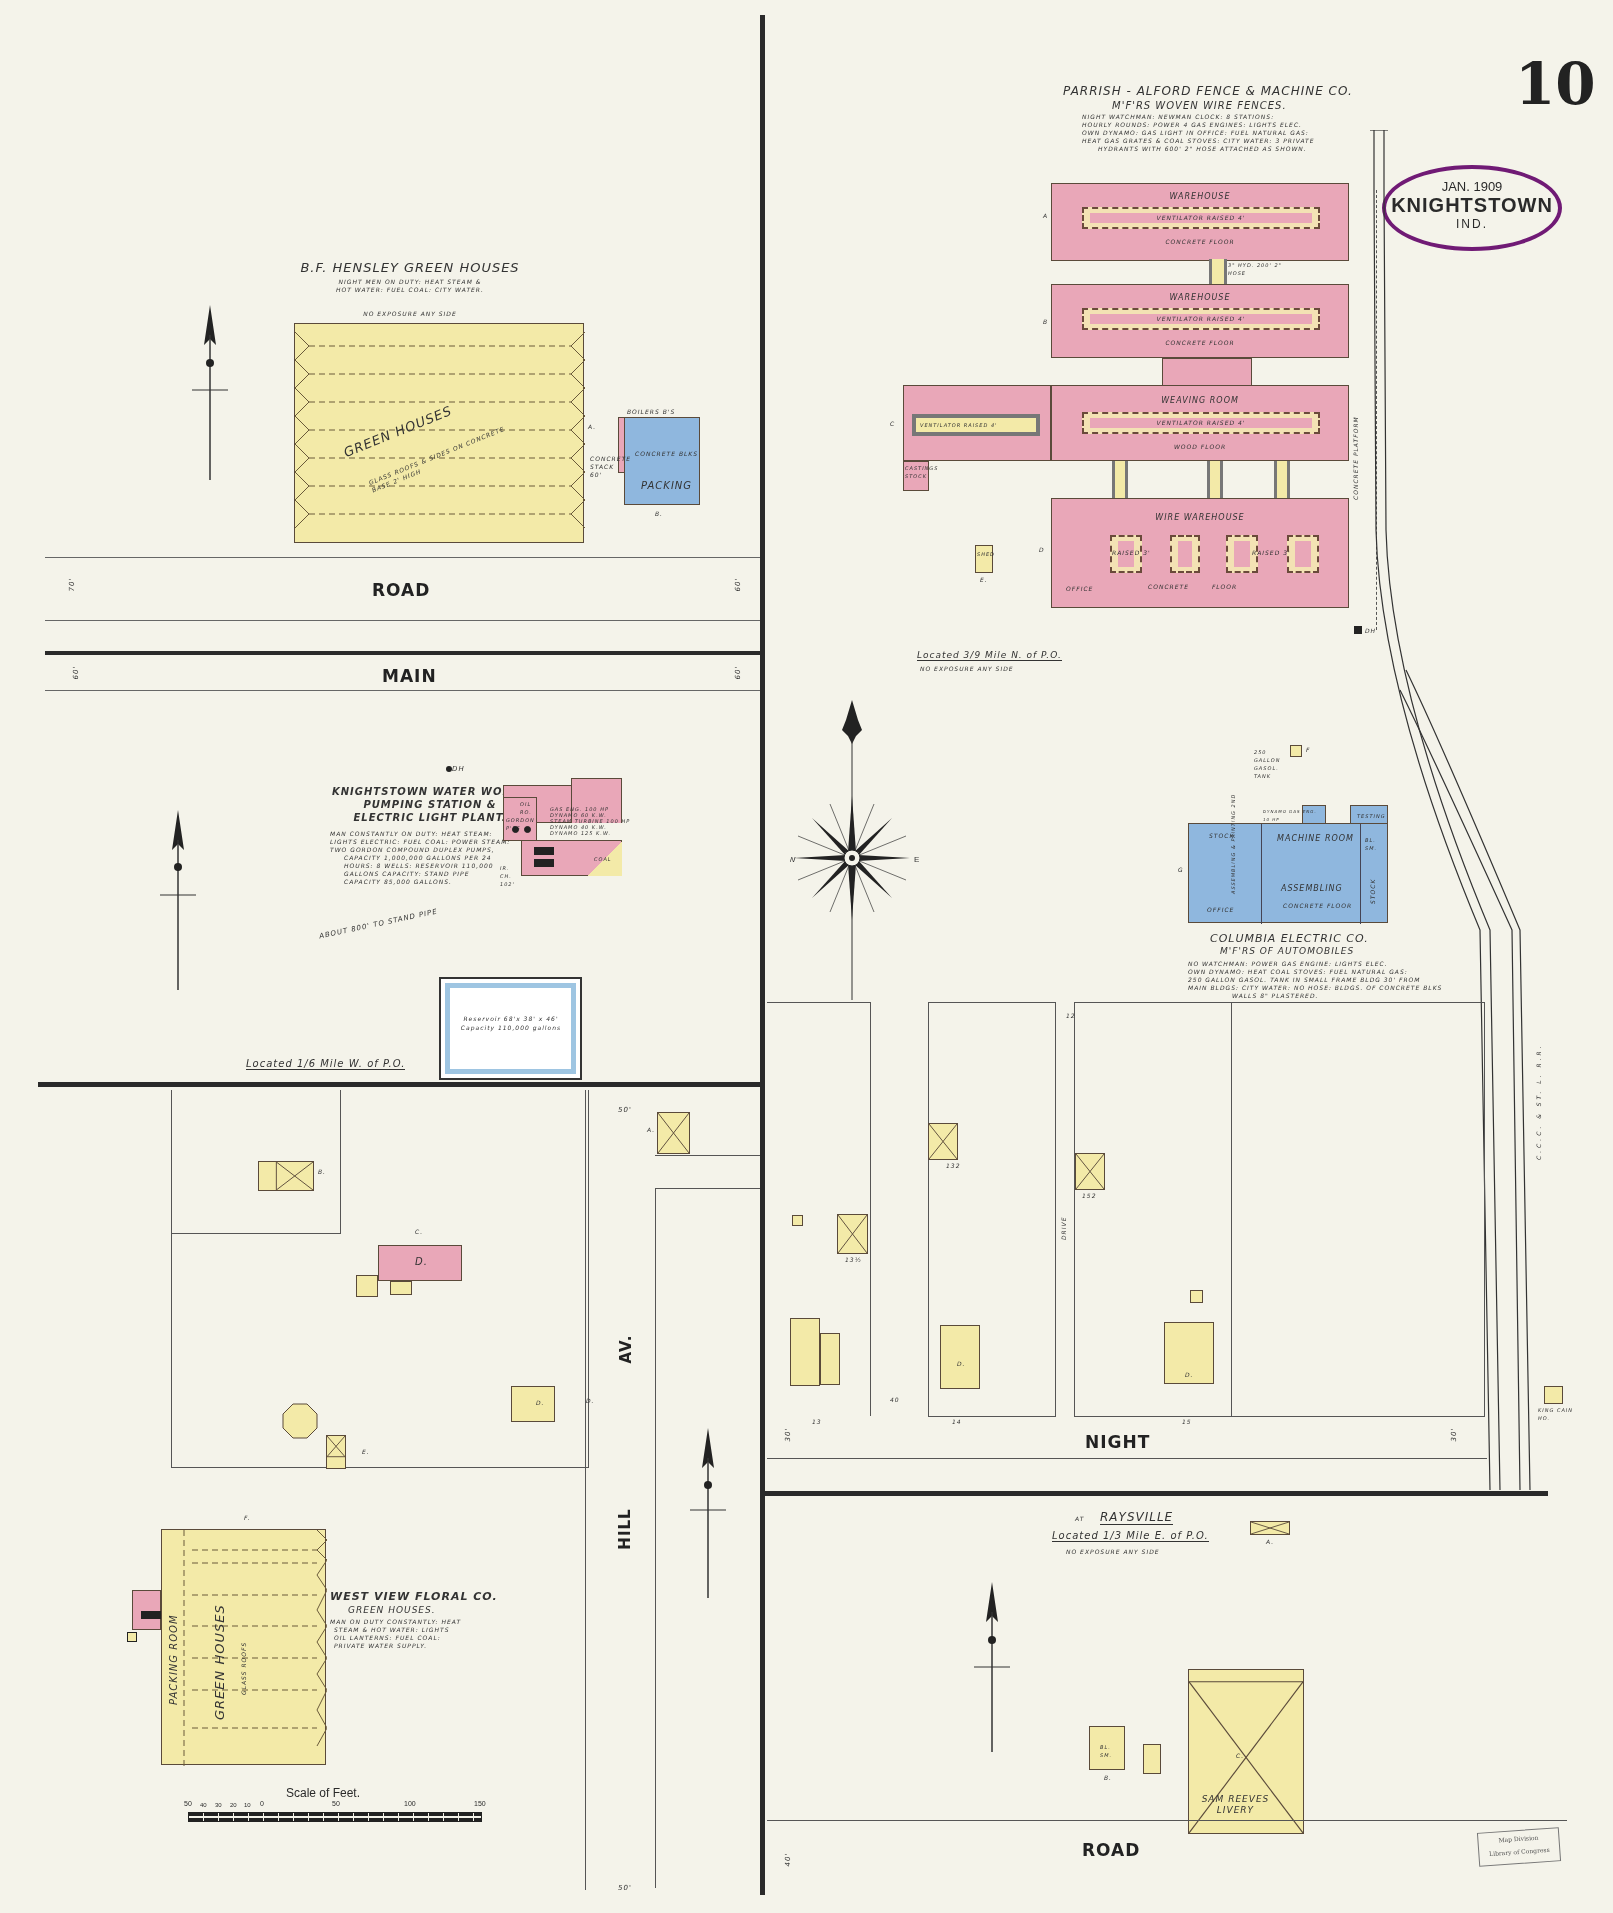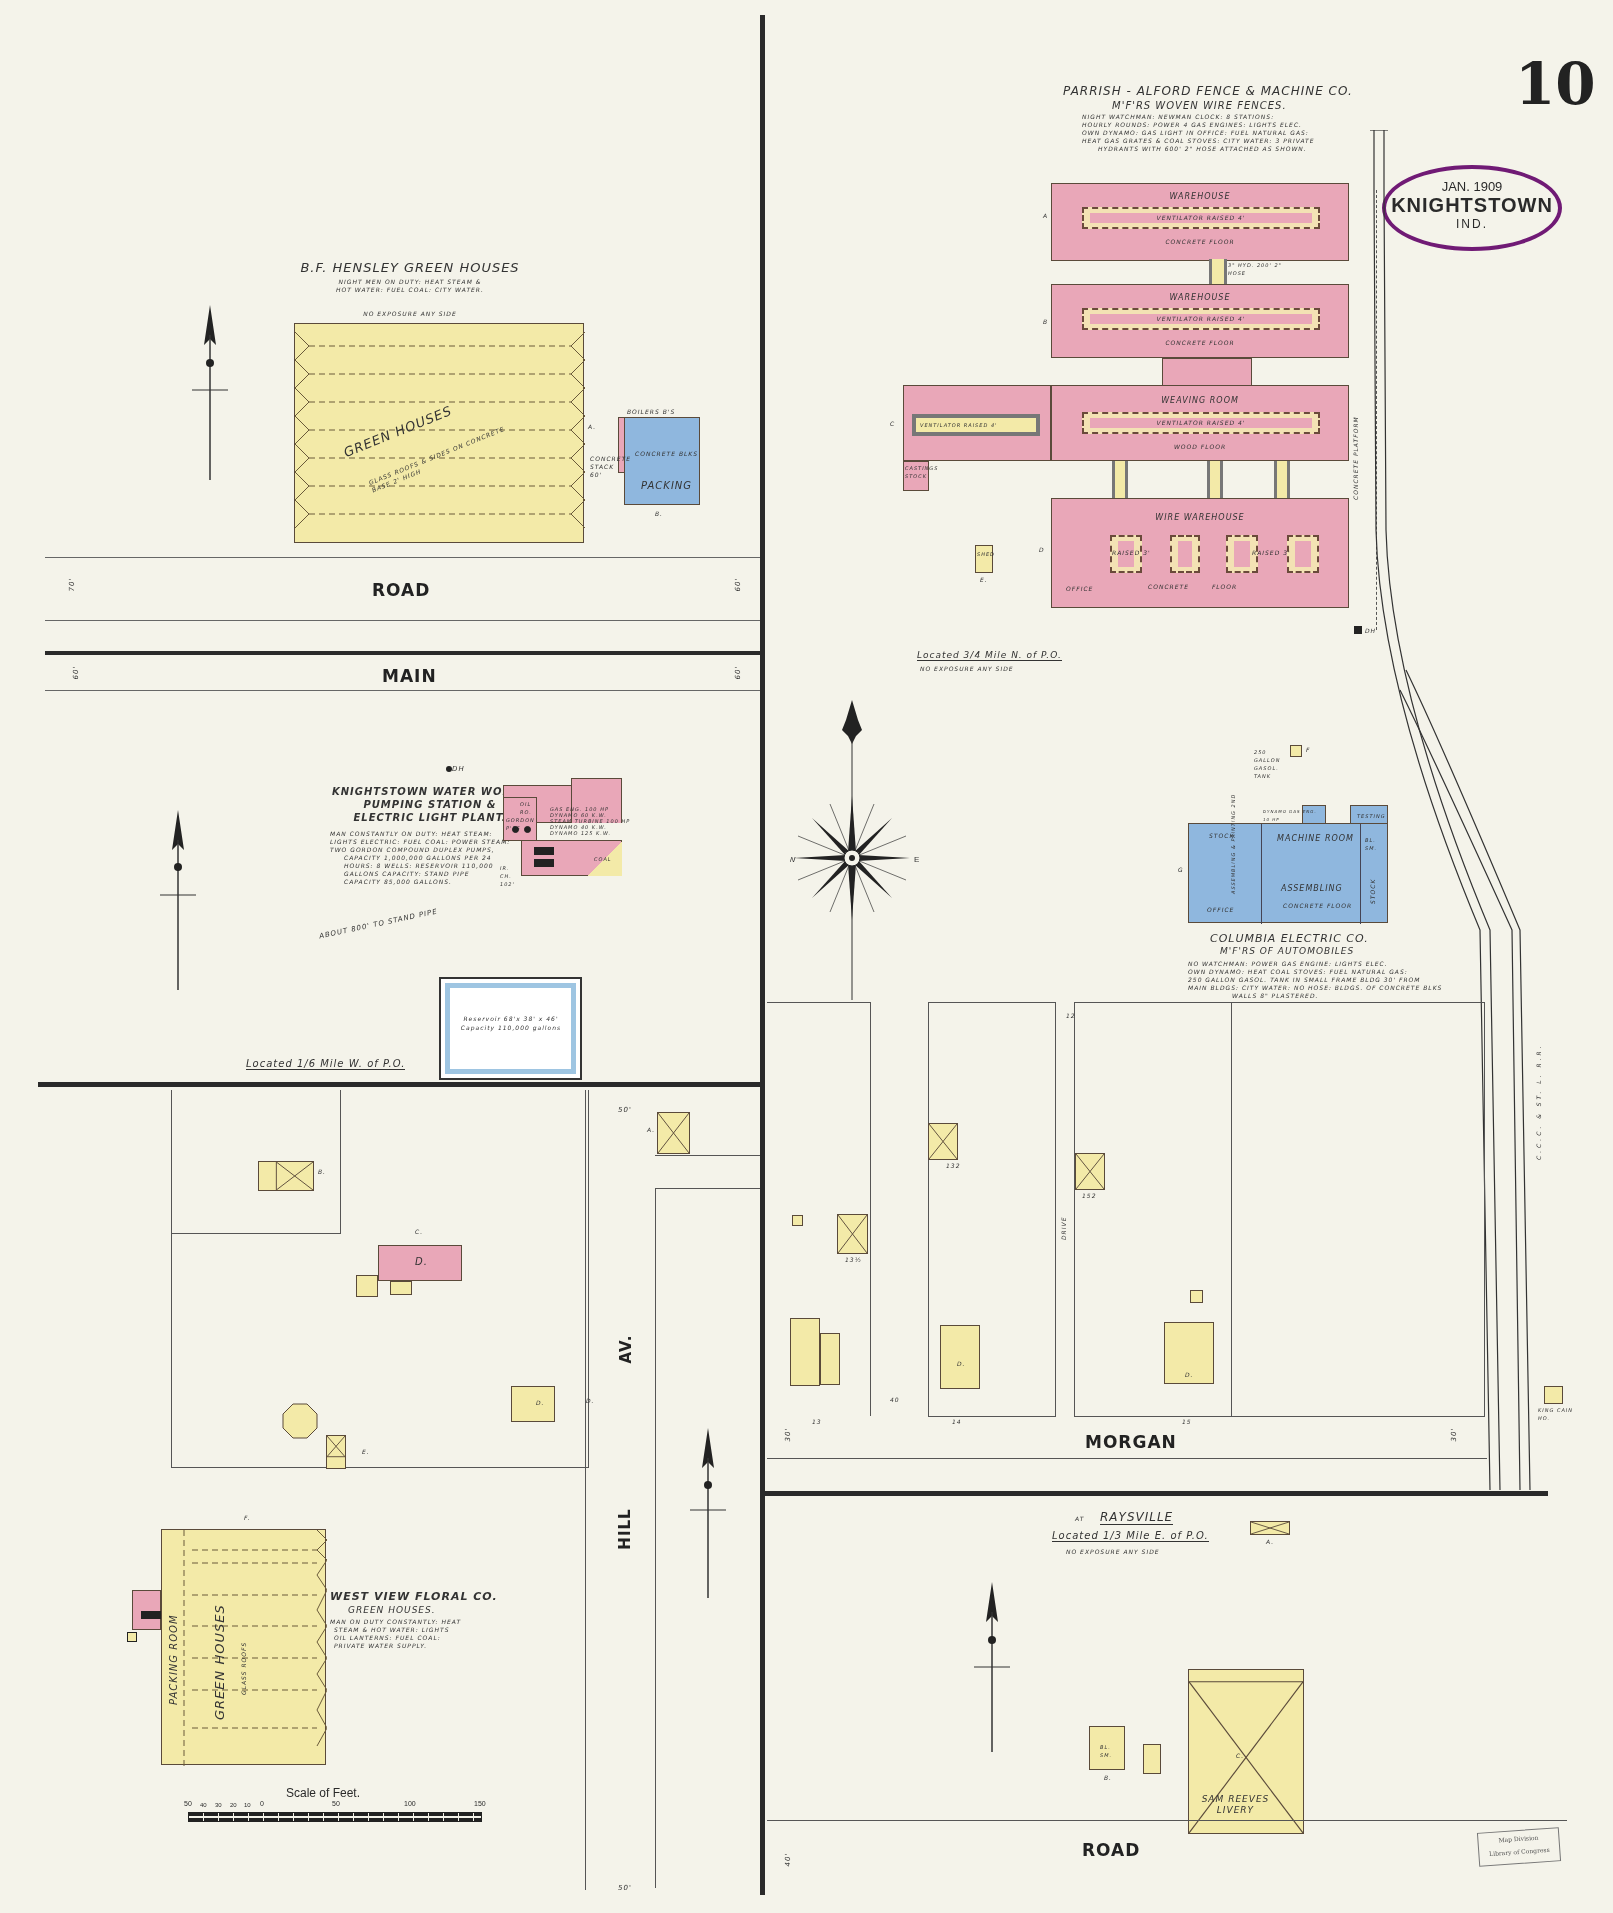--- a/index.html
+++ b/index.html
@@ -351,21 +351,21 @@
       <line x1="14" y1="0" x2="14" y2="60"></line>
     <line x1="0" y1="0" x2="18" y2="0"></line>
     <path d="M4,60 L6,400 Q10,560 110,800 L120,1360"></path>
     <path d="M14,60 L16,400 Q20,560 120,800 L130,1360"></path>
     <path d="M30,560 Q60,620 142,800 L150,1360"></path>
     <path d="M36,540 Q70,610 150,800 L160,1360"></path>
   </g>
 </svg>
 <div class="abs hand tiny" style="left:1535px;top:1160px;transform:rotate(-90deg);transform-origin:left top;white-space:nowrap;letter-spacing:3px;">C.C.C. &amp; ST. L. R.R.</div>
 
-<div class="abs hand" style="left:917px;top:650px;font-size:9px;text-transform:none;border-bottom:1px solid #333;">Located 3/4 Mile N. of P.O.</div>
+<div class="abs hand" style="left:917px;top:650px;font-size:9px;text-transform:none;border-bottom:1px solid #333;">Located 3/9 Mile N. of P.O.</div>
 <div class="abs hand tiny" style="left:920px;top:665px;">NO EXPOSURE ANY SIDE</div>
 
 <svg class="abs" style="left:790px;top:700px;" width="130" height="300">
   <g fill="#222">
     <path d="M62,0 L56,20 L52,30 L58,36 L62,44 L66,36 L72,30 L68,20 Z"></path>
   </g>
   <line x1="62" y1="40" x2="62" y2="300" stroke="#333"></line>
   <g transform="translate(62,158)">
     <polygon points="0,-62 4,-6 0,0 -4,-6" fill="#222"></polygon>
     <polygon points="0,62 4,6 0,0 -4,6" fill="#222"></polygon>
@@ -420,21 +420,21 @@
   <div>250 GALLON GASOL. TANK IN SMALL FRAME BLDG 30' FROM</div>
   <div>MAIN BLDGS: CITY WATER: NO HOSE: BLDGS. OF CONCRETE BLKS</div>
   <div style="margin-left:44px;">WALLS 8" PLASTERED.</div>
 </div>
 
 <div class="abs" style="left:767px;top:1002px;width:103px;height:413px;border-right:1px solid #555;border-top:1px solid #555;"></div>
 <div class="abs" style="left:928px;top:1002px;width:126px;height:413px;border:1px solid #555;border-bottom:1px solid #555;"></div>
 <div class="abs" style="left:1074px;top:1002px;width:156px;height:413px;border:1px solid #555;"></div>
 <div class="abs" style="left:1230px;top:1002px;width:254px;height:413px;border:1px solid #555;border-left:none;"></div>
 <div class="abs" style="left:767px;top:1458px;width:720px;height:1px;background:#555;"></div>
-<div class="abs street" style="left:1085px;top:1432px;">MORGAN</div>
+<div class="abs street" style="left:1085px;top:1432px;">NIGHT</div>
 <div class="abs hand tiny" style="left:1060px;top:1240px;transform:rotate(-90deg);transform-origin:left top;">DRIVE</div>
 <div class="abs hand small" style="left:782px;top:1430px;transform:rotate(-90deg);">30'</div>
 <div class="abs hand small" style="left:1448px;top:1430px;transform:rotate(-90deg);">30'</div>
 
 <div class="bld yellow" style="left:792px;top:1215px;width:11px;height:11px;"></div>
 <div class="x-box" style="left:837px;top:1214px;width:31px;height:40px;">
   <svg viewBox="0 0 31 40" preserveAspectRatio="none">
       <line x1="0" y1="0" x2="31" y2="40" stroke="#5a4a3a"></line>
       <line x1="31" y1="0" x2="0" y2="40" stroke="#5a4a3a"></line>
     </svg>

